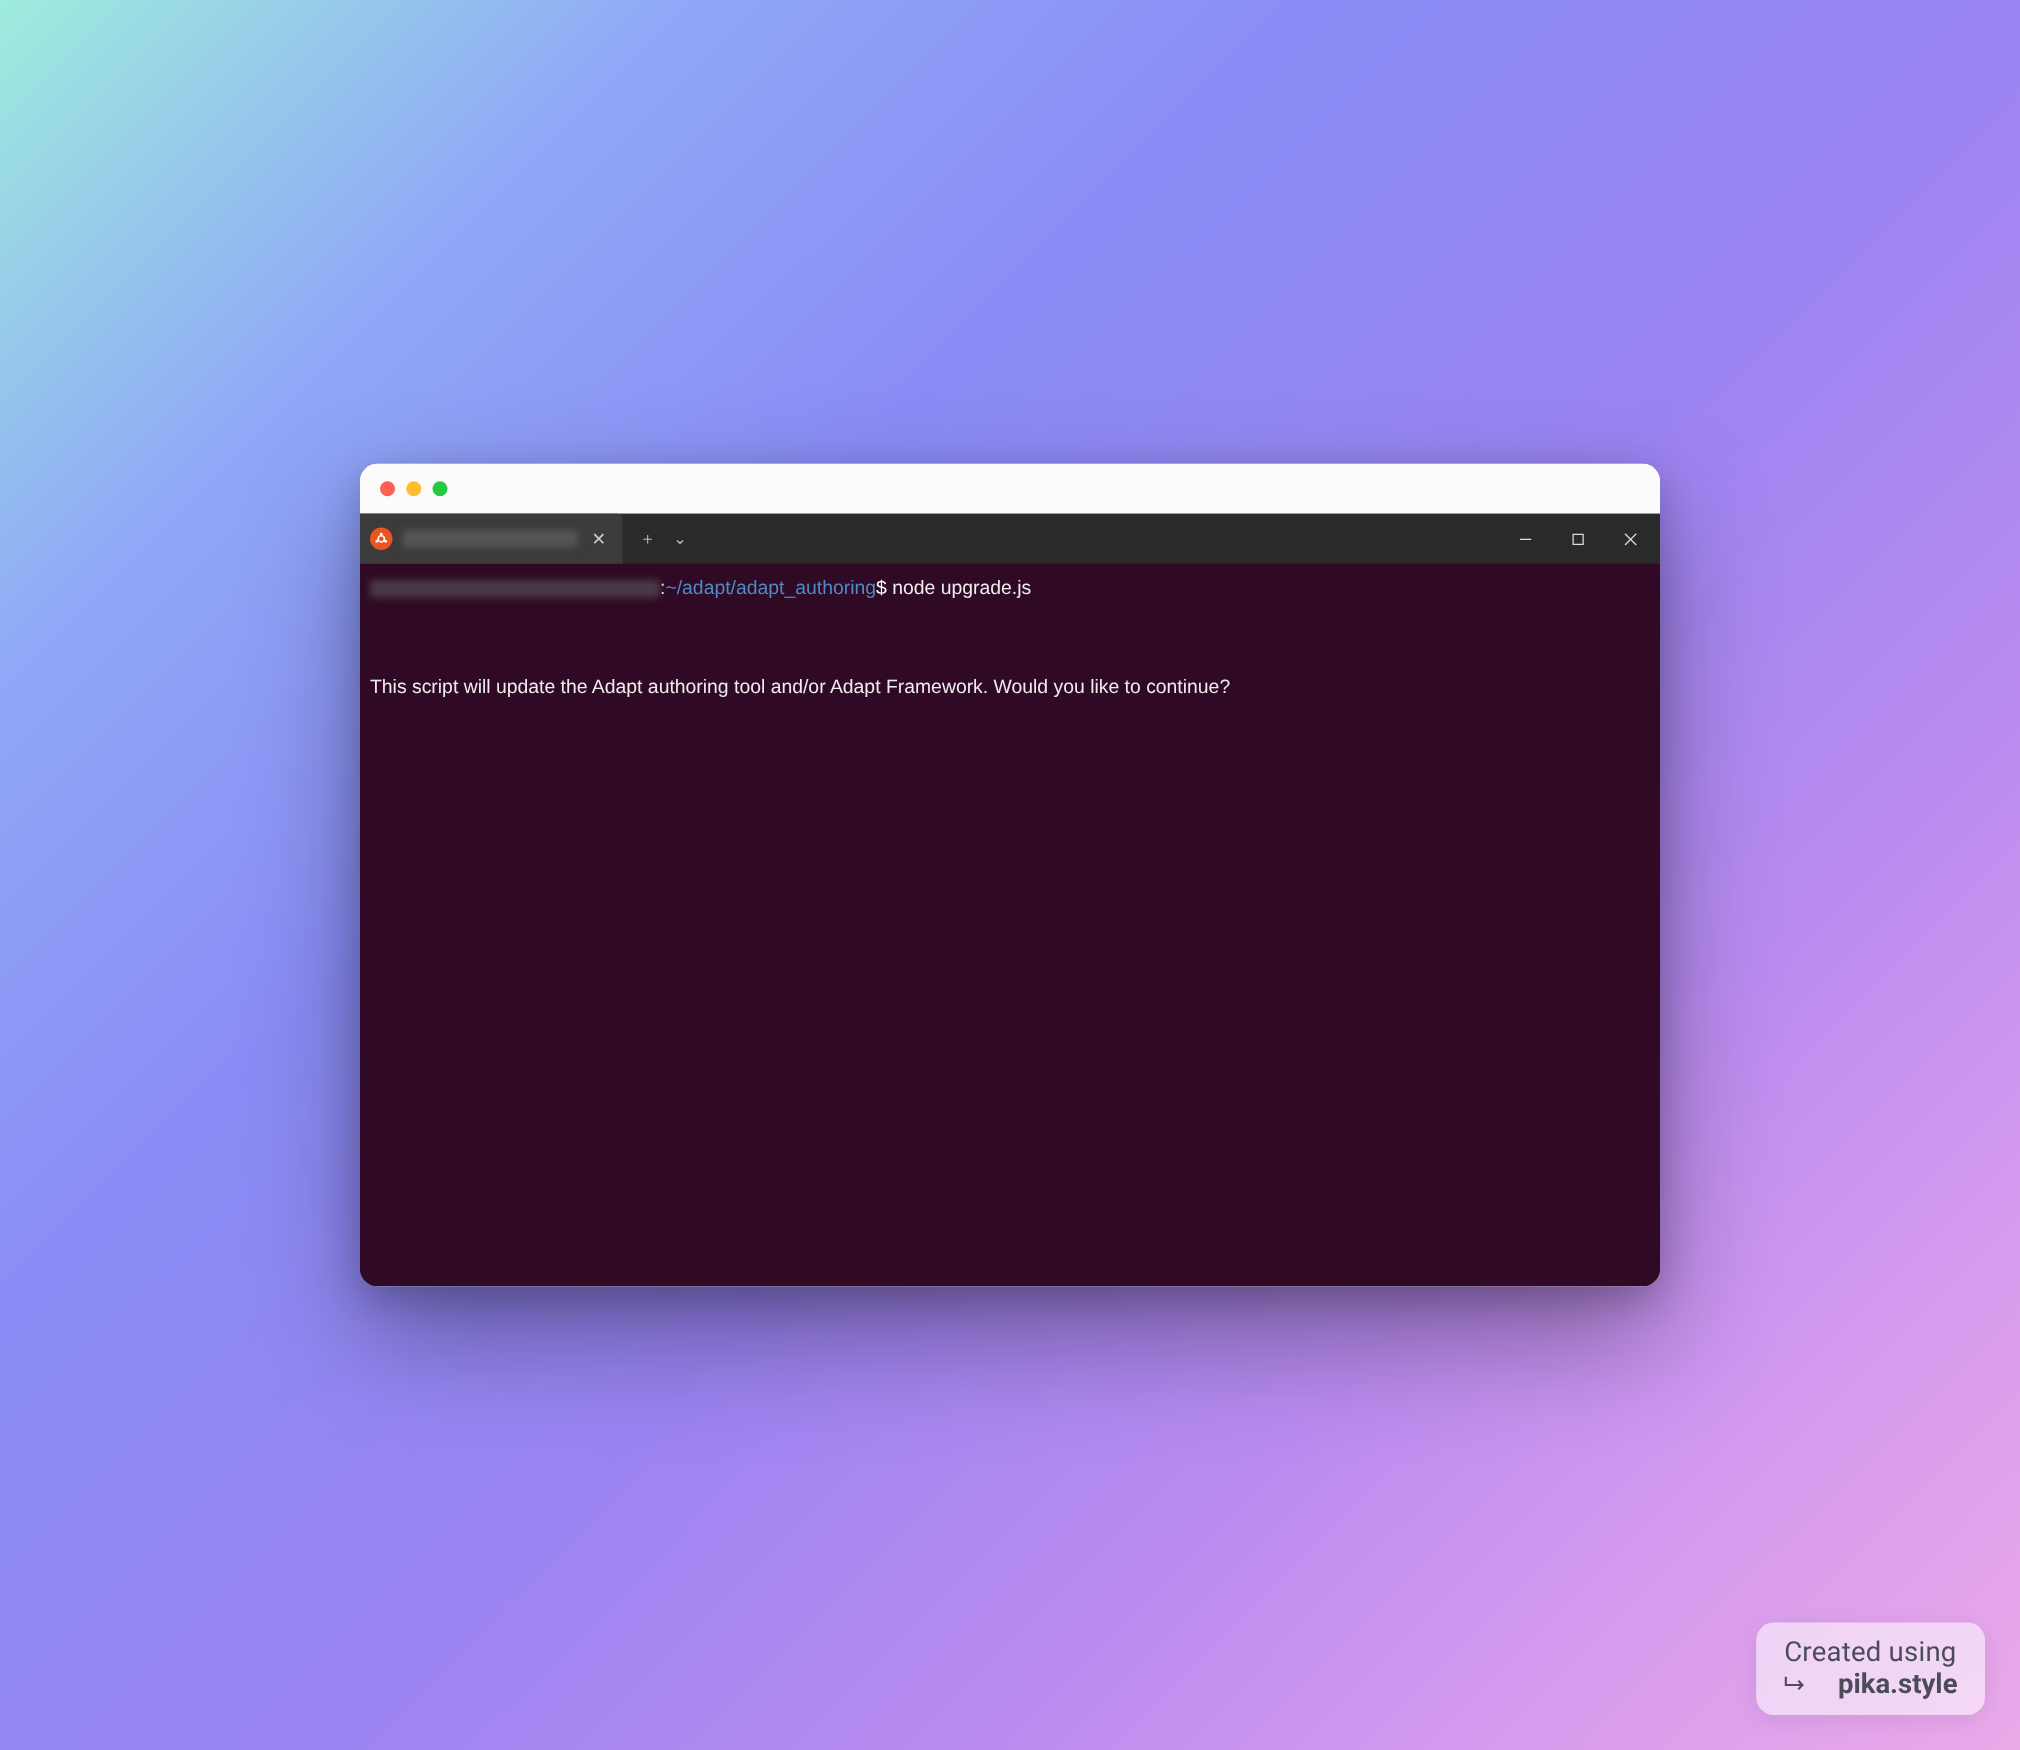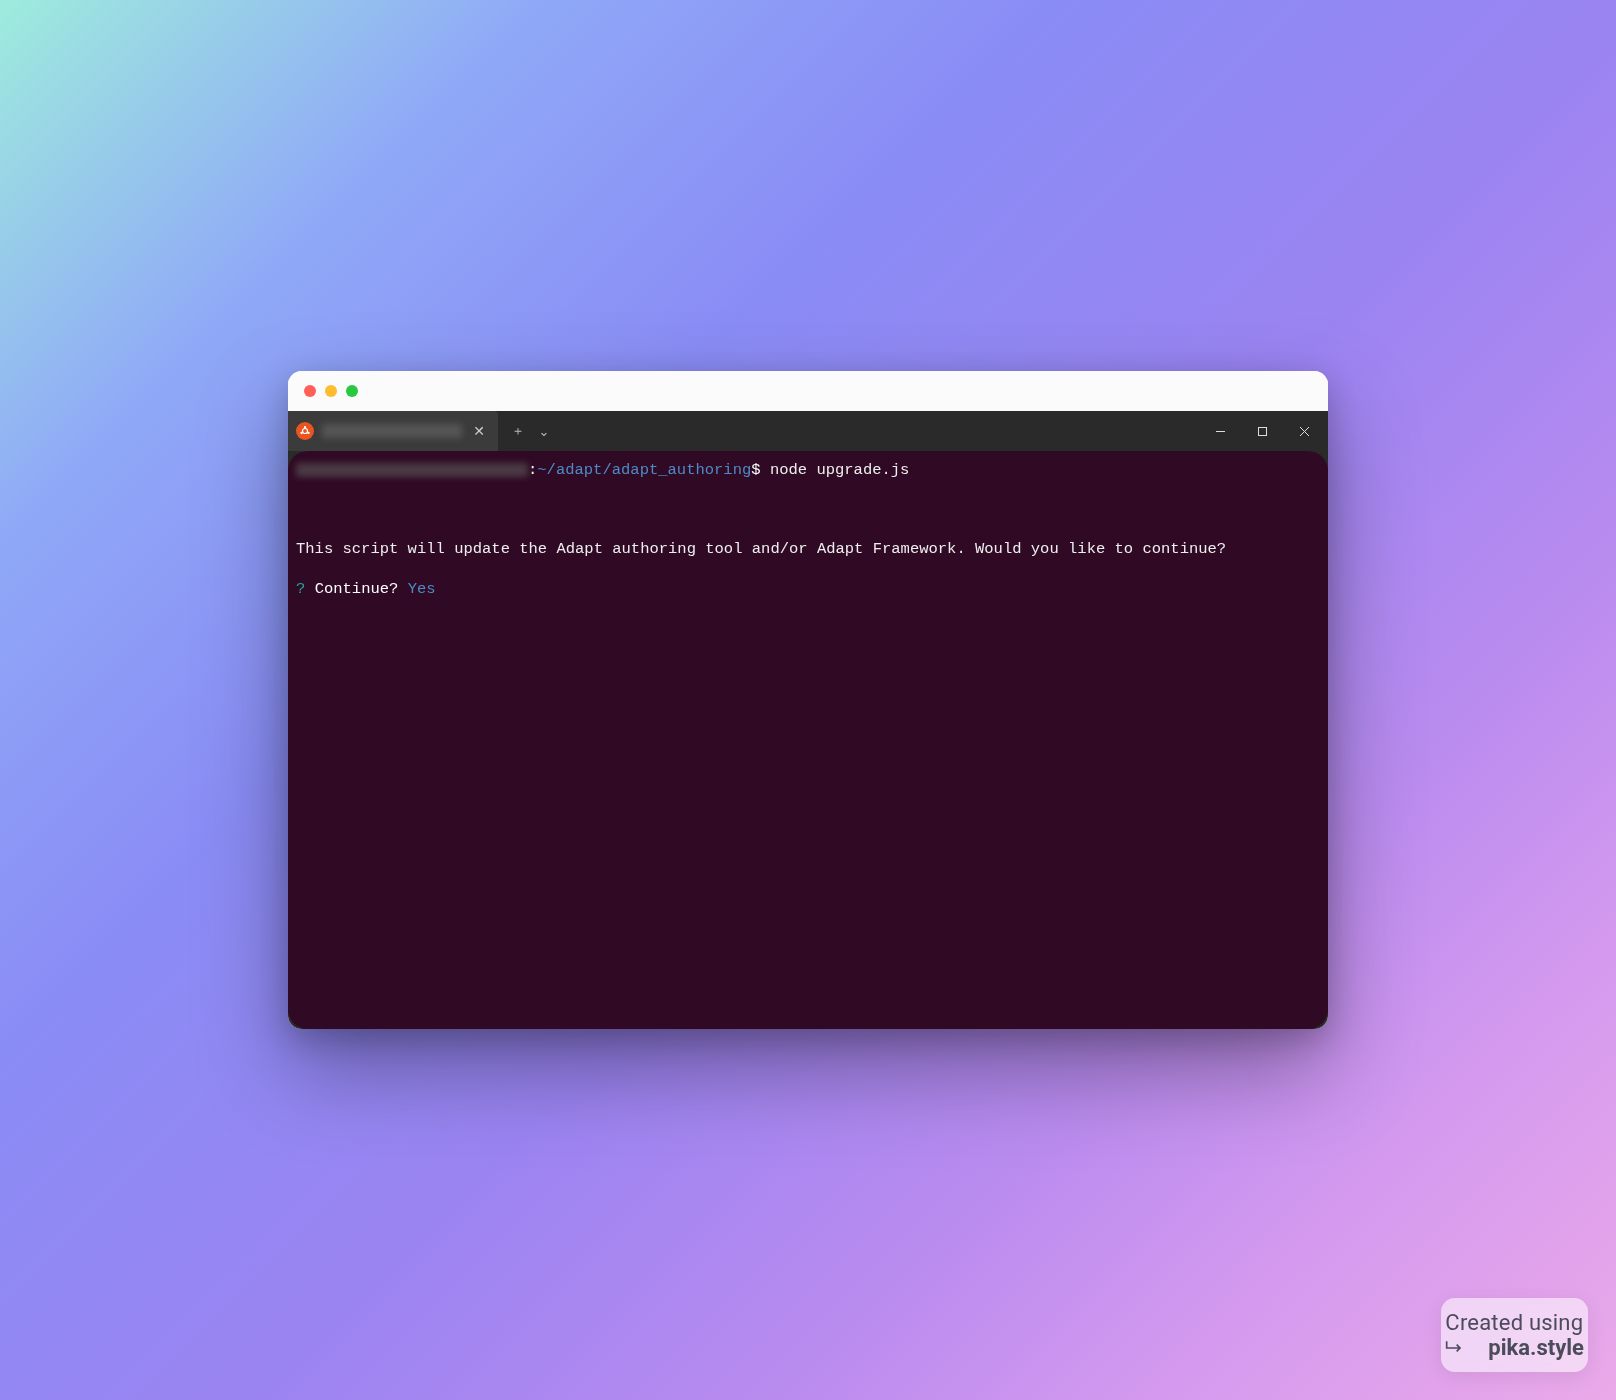--- a/index.html
+++ b/index.html
@@ -98,46 +98,45 @@
       color: #ddd;
       width: 32px; height: 28px;
       display: flex; align-items: center; justify-content: center;
       cursor: pointer;
     }
     .win-btn svg { width: 11px; height: 11px; stroke: #ddd; stroke-width: 1; fill:none; }
     .terminal-body {
       background: #300a24;
       padding: 10px 23px 10px 8px;
       min-height: 578px;
-      font-family: Liberation Mono, monospace;
+      font-family: Liberation Sans, sans-serif;
       font-size: 15.5px;
       line-height: 1.28;
       color: #eee;
       white-space: pre;
-      border-radius: 20px;
     }
     .term-line { display: block; }
     .blur-user {
       display: inline-block;
       vertical-align: middle;
       height: 14px;
       background: #4a3a45;
       filter: blur(3px);
       border-radius: 2px;
     }
     .c-white { color: #ffffff; font-weight: 500; }
     .c-blue  { color: #4d8ac6; }
     .c-teal  { color: #2aa198; }
     .watermark {
       position: absolute;
       right: 28px;
       bottom: 28px;
       background: rgba(255,255,255,0.55);
       backdrop-filter: blur(8px);
-      padding: 12px 4px;
+      padding: 12px 22px;
       border-radius: 14px;
       color: #4b4b5a;
       box-shadow: 0 4px 20px rgba(0,0,0,0.08);
     }
     .watermark .l1 { font-size: 22px; letter-spacing: .2px; }
     .watermark .l2 { font-size: 22px; font-weight: 700; display:flex; align-items:center; gap:23px; }
     .watermark .l2 svg { width:20px; height:18px; stroke:#4b4b5a; fill:none; stroke-width:2; }
   </style>
 </head>
 <body>
@@ -185,21 +184,20 @@
               <line x1="1" y1="1" x2="10" y2="10"></line>
               <line x1="10" y1="1" x2="1" y2="10"></line>
             </svg>
         </div>
       </div>
     </div>
 
     <div class="terminal-body"><span class="term-line"><span class="blur-user" style="width:232px"></span><span class="c-white">:</span><span class="c-blue">~/adapt/adapt_authoring</span><span class="c-white">$</span> <span>node upgrade.js</span></span>
 <span class="term-line"> </span>
 <span class="term-line">This script will update the Adapt authoring tool and/or Adapt Framework. Would you like to continue?</span>
-<span class="term-line"><span class="c-teal">?</span> <span class="c-white">Continue?</span> <span class="c-blue">Yes</span></span>
 <span class="term-line"> </span>
 <span class="term-line"> </span>
 <span class="term-line"> </span>
 </div>
   </div>
 </div>
 
 <div class="watermark">
   <div class="l1">Created using</div>
   <div class="l2">

